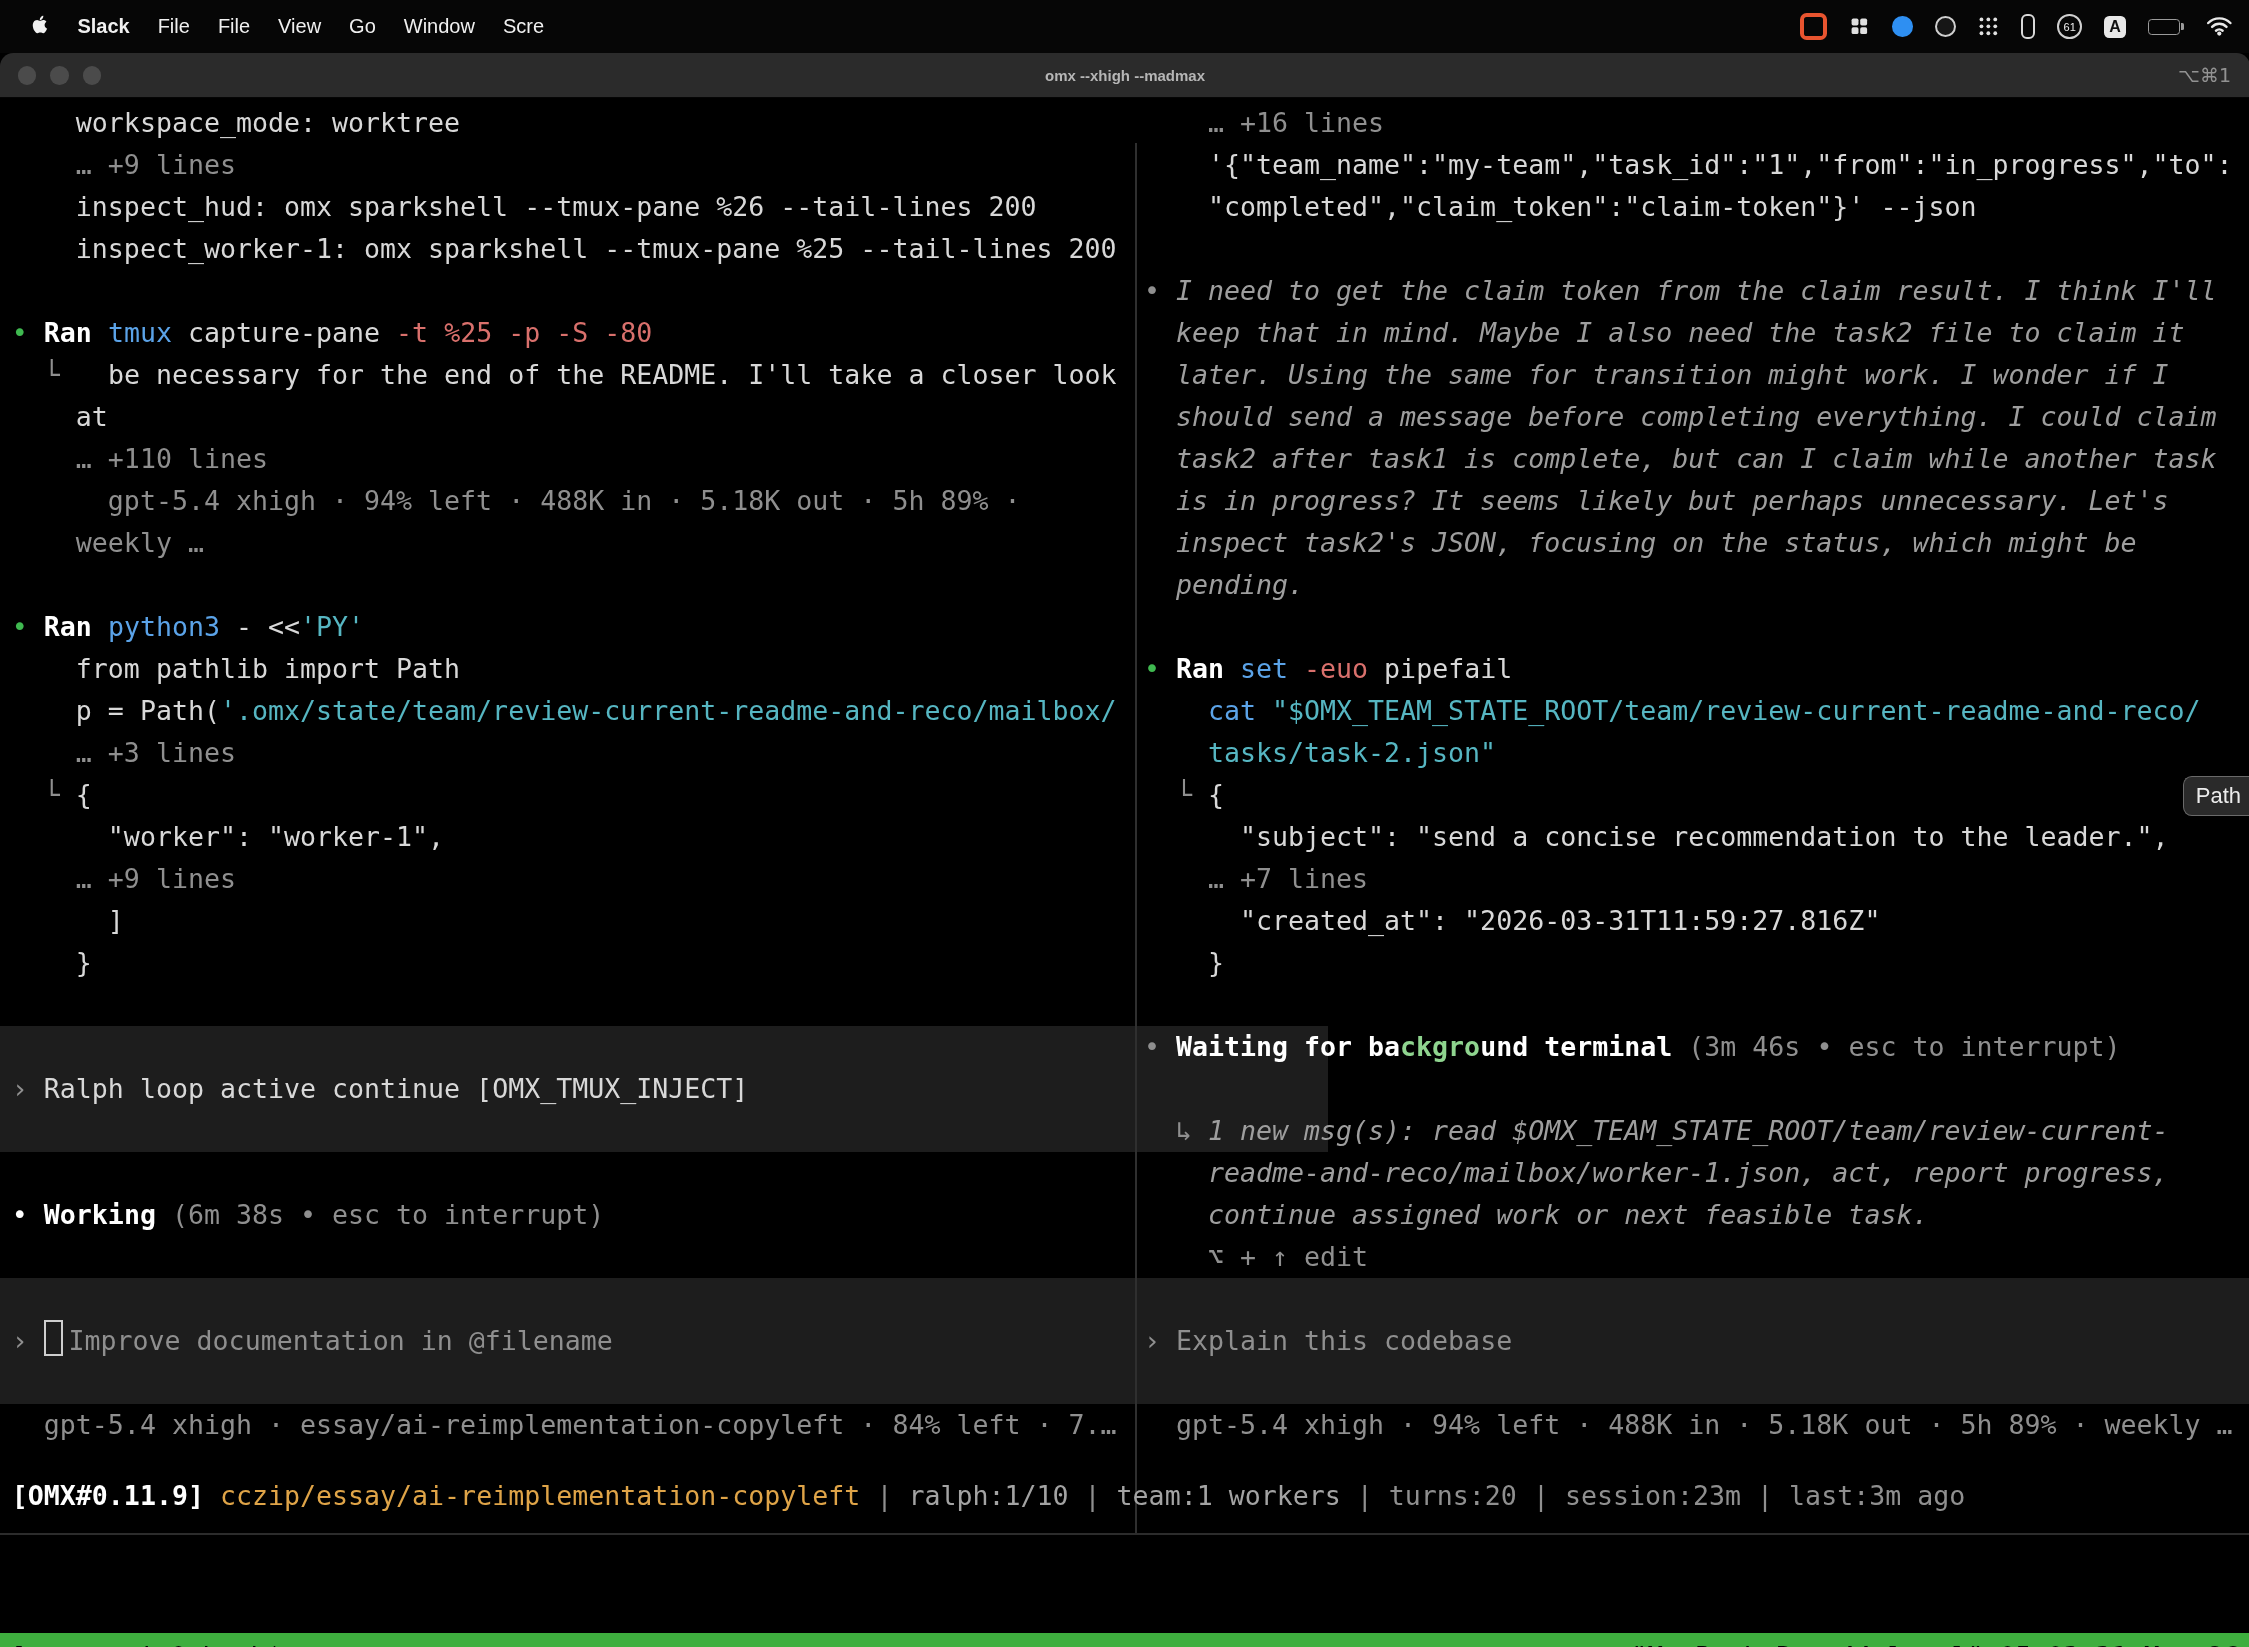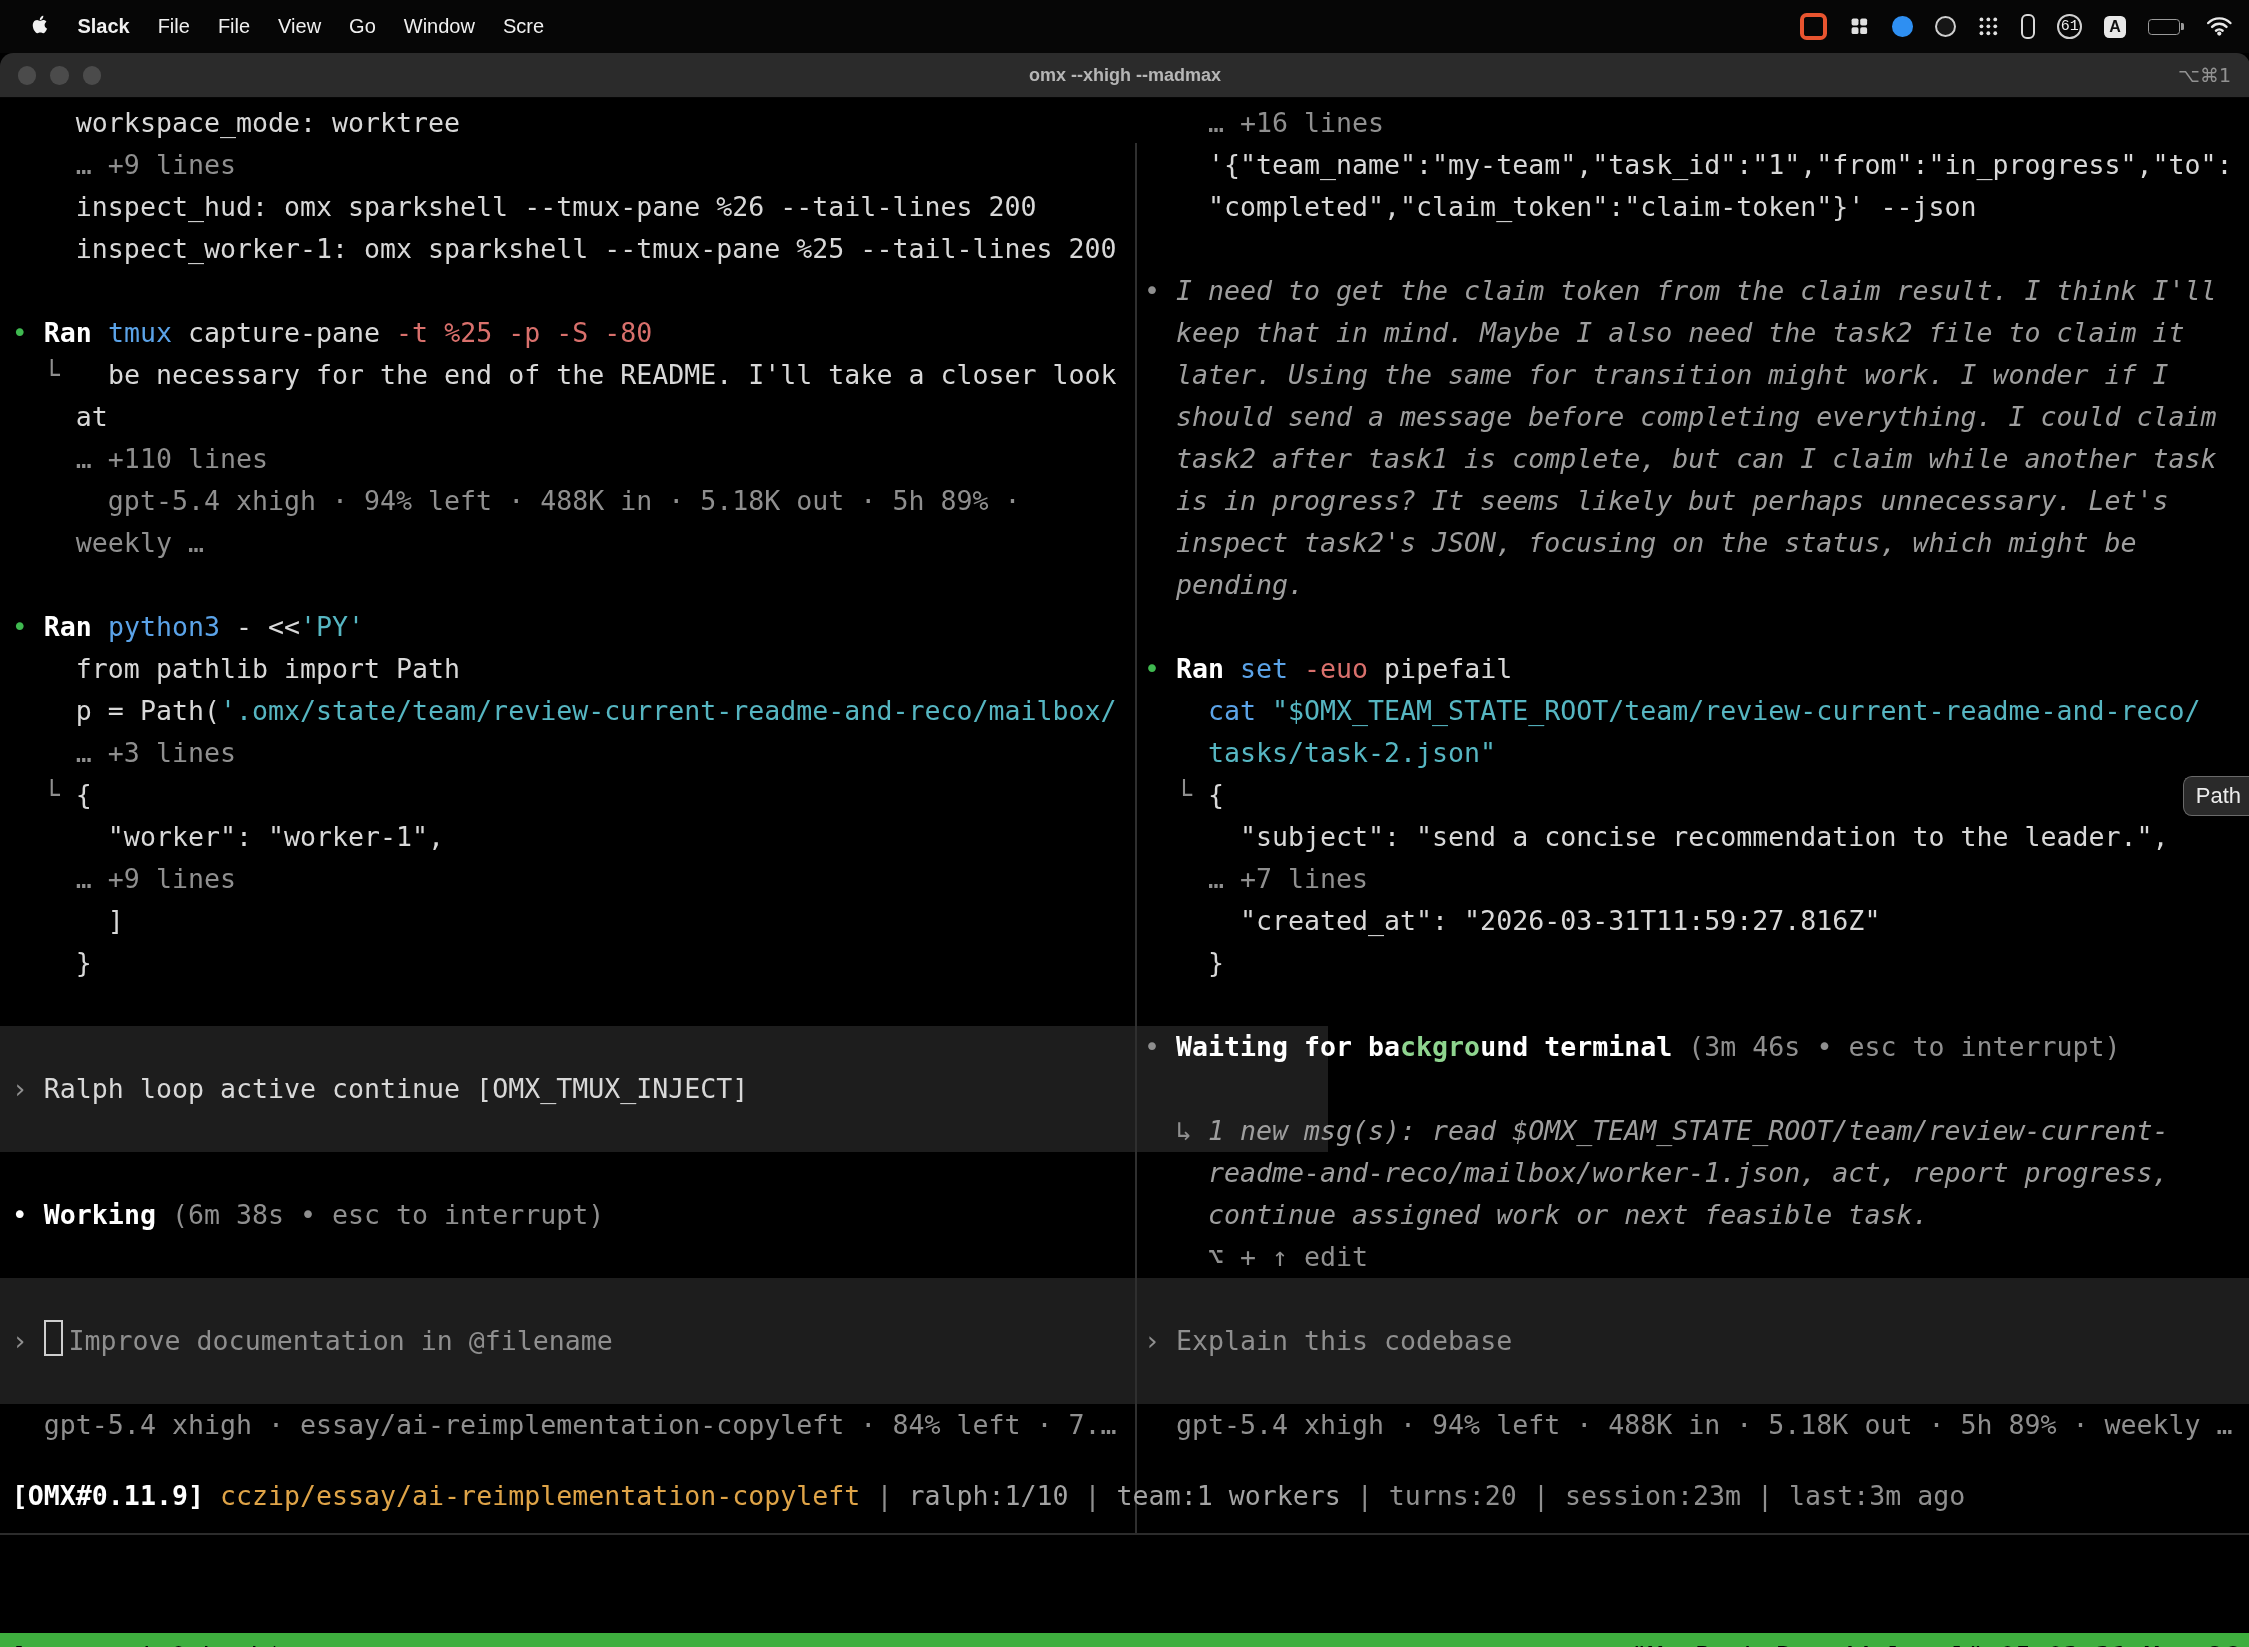--- a/index.html
+++ b/index.html
@@ -13,37 +13,37 @@
   .menu-left{display:flex;align-items:center;}
   .menu-item{padding:0 14px;white-space:nowrap;}
   .menu-app{font-weight:700;}
   .menu-right{margin-left:auto;display:flex;align-items:center;gap:22px;}
   .mi{display:flex;align-items:center;justify-content:center;}
   .rec-ind{width:19px;height:19px;border:4.4px solid #e8542f;border-radius:6.6px;}
   .blue-circle{width:20.7px;height:20.7px;border-radius:50%;background:#2e8ff2;}
   .dark-circle{width:17.7px;height:17.7px;border-radius:50%;border:2.2px solid #cfcfcf;background:#161616;}
   .pill-icon{width:10.3px;height:20.7px;border:2.2px solid #d8d8d8;border-radius:5.9px;}
   .badge-61{width:20.7px;height:20.7px;border:2.2px solid #cfcfcf;border-radius:50%;
-    font-size:15px;display:flex;align-items:center;justify-content:center;color:#eee;font-family:Liberation Mono, monospace;}
+    font-size:11px;display:flex;align-items:center;justify-content:center;color:#eee;}
   .input-a{width:22px;height:22px;border-radius:5.2px;background:#e8e8e8;color:#111;
     font-weight:700;font-size:16px;display:flex;align-items:center;justify-content:center;}
   .battery{display:flex;align-items:center;}
   .batt-body{width:32px;height:16px;border:1.5px solid #9a9a9a;border-radius:3.7px;padding:1.5px;box-sizing:border-box;}
   .batt-fill{width:60%;height:100%;background:#fff;border-radius:1.5px;}
   .batt-tip{width:3px;height:7.4px;background:#9a9a9a;border-radius:0 1.5px 1.5px 0;margin-left:0.7px;}
 
   
   .window{position:absolute;top:53px;left:0;right:0;bottom:0;background:#000;
     border-radius:13.3px 13.3px 0 0;overflow:hidden;}
   .titlebar{height:44px;background:#2b2b2b;border-bottom:0.7px solid #050505;
     display:flex;align-items:center;position:relative;
     font-family:"Liberation Sans",sans-serif;}
   .traffic{position:absolute;left:17.7px;top:13.3px;display:flex;gap:14px;}
   .light{width:18.5px;height:18.5px;border-radius:50%;background:#4b4b4b;}
-  .wtitle{margin:4px auto;color:#b6b6b6;font-size:18px;font-weight:700;}
+  .wtitle{margin:4px auto;color:#b6b6b6;font-size:15px;font-weight:700;}
   .wshortcut{position:absolute;right:19px;color:#929292;font-size:19px;
     font-family:"DejaVu Sans",sans-serif;}
 
   
   .term{position:absolute;top:45px;left:0;right:0;bottom:0;background:#000;
     font-size:26.6px;line-height:42px;color:#d8d8d8;}
   .pane{position:absolute;top:3.7px;white-space:pre;overflow:hidden;}
   .pane-left{left:0;width:1328px;}
   .pane-right{left:1138px;right:0;}
   .row{height:42px;padding-left:11.8px;}

